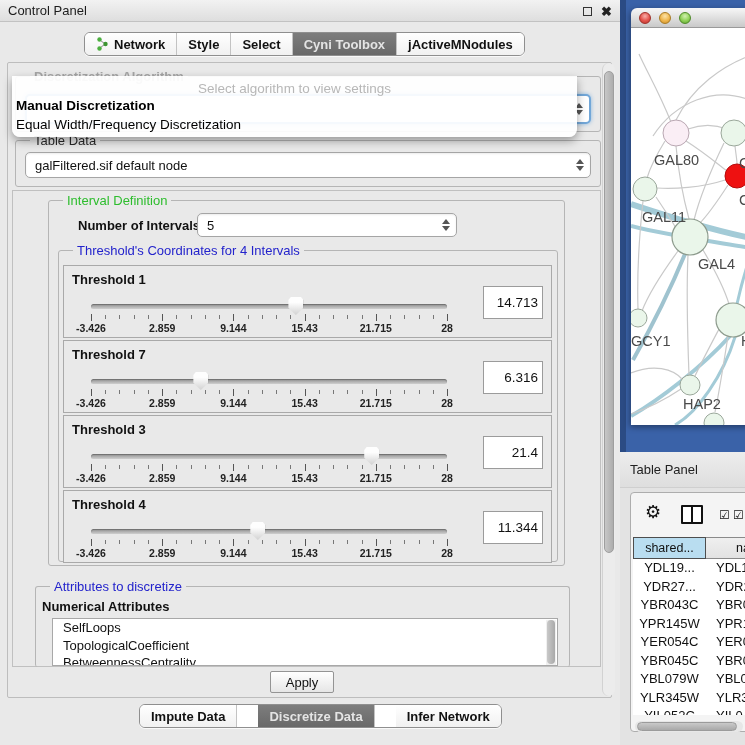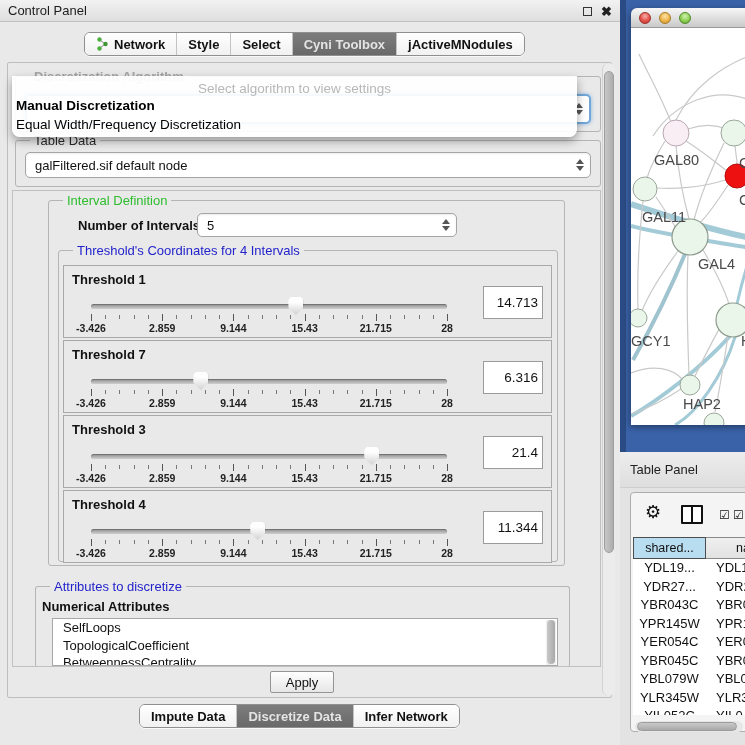--- a/index.html
+++ b/index.html
@@ -16,21 +16,21 @@
   .float-box { width:9px; height:9px; border:1.5px solid #333; }
   .close-x { font-size:13px; font-weight:bold; color:#222; line-height:1; }
 
   .seg-group { position:absolute; display:inline-flex; border:1px solid #8f8f8f; border-radius:6px;
     overflow:hidden; background:#fff; height:24px; box-shadow:0 1px 0 rgba(255,255,255,.7); }
   .seg { display:flex; align-items:center; gap:5px; padding:0 11px; font-size:13px; font-weight:bold;
     color:#111; background:linear-gradient(#ffffff,#f1f1f1); border-right:1px solid #c3c3c3; cursor:default; white-space:nowrap; }
   .seg:last-child { border-right:none; }
   .seg.selected { background:linear-gradient(#7d7d7d,#696969); color:#e4e4e4; }
   #top-tabs { left:84px; top:32px; }
-  #bottom-tabs { left:139px; top:704px; }
+  #bottom-tabs { left:139px; top:704px;gap:21px; }
 
   .main-panel { position:absolute; left:7px; top:62px; width:605px; height:636px;
     border:1px solid #bdbdbd; border-radius:2px; background:#e9e9e9; }
 
   .groupbox { position:absolute; border:1px solid #b5b5b5; border-radius:3px; }
   .groupbox > .gtitle { position:absolute; top:-8px; left:0; background:#e9e9e9; padding:0 4px;
     font-size:13px; white-space:nowrap;margin-left:14px; }
   .gtitle.green { color:#2dbd2d; }
   .gtitle.blue  { color:#2323cc; }
   .gtitle.faded { color:#a5a5a5; font-weight:bold; }

